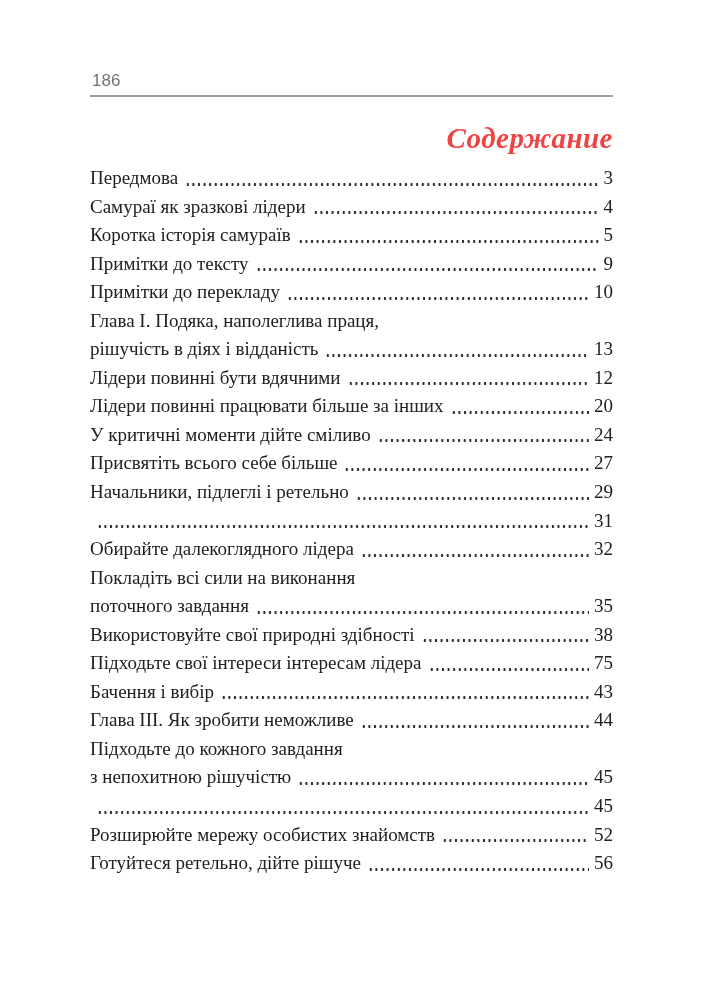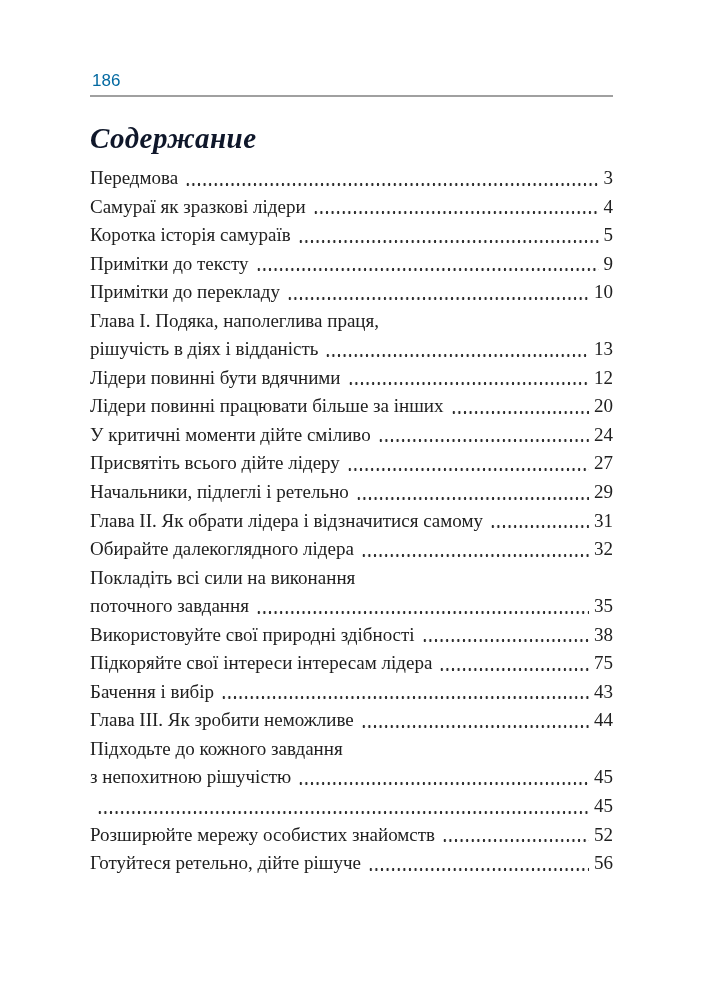--- a/index.html
+++ b/index.html
@@ -18,37 +18,37 @@
   }
   .sheet {
     padding: 72px 94px 0 90px; 
   }
   
   .folio {
     display: block;
     font-family: "Liberation Sans", sans-serif;
     font-size: 17px;
     line-height: 17px;
-    color: #0369a1;
+    color: #737373;
     margin: 0 0 6px 2px;
   }
   .rule {
     height: 2px;
     background: #a0a0a0;
   }
   
   .toc-heading {
     margin: 23px 0 0 0;
-    text-align: left;
+    text-align: right;
     font-size: 29px;
     line-height: 36px;
     font-weight: bold;
     font-style: italic;
     letter-spacing: 0.5px;
-    color: #0f172a;
+    color: #ef4444;
   }
   
   .toc {
     margin-top: 8px;
   }
   .toc-row {
     display: flex;
     align-items: center;
     height: 28.55px;
     line-height: 28.55px;
@@ -142,33 +142,32 @@
         <span class="toc-page">20</span>
       </div>
 
       <div class="toc-row">
         <span class="toc-title">У критичні моменти дійте сміливо</span>
         <span class="toc-dots"></span>
         <span class="toc-page">24</span>
       </div>
 
       <div class="toc-row">
-        <span class="toc-title">Присвятіть всього дійте лідеру</span>
+        <span class="toc-title">Присвятіть всього себе більше</span>
         <span class="toc-dots"></span>
         <span class="toc-page">27</span>
       </div>
 
       <div class="toc-row">
         <span class="toc-title">Начальники, підлеглі і ретельно</span>
         <span class="toc-dots"></span>
         <span class="toc-page">29</span>
       </div>
 
       <div class="toc-row">
-        <span class="toc-title">Глава II. Як обрати лідера і відзначитися самому</span>
         <span class="toc-dots"></span>
         <span class="toc-page">31</span>
       </div>
 
       <div class="toc-row">
         <span class="toc-title">Обирайте далекоглядного лідера</span>
         <span class="toc-dots"></span>
         <span class="toc-page">32</span>
       </div>
 
@@ -184,21 +183,21 @@
         <span class="toc-page">35</span>
       </div>
 
       <div class="toc-row">
         <span class="toc-title">Використовуйте свої природні здібності</span>
         <span class="toc-dots"></span>
         <span class="toc-page">38</span>
       </div>
 
       <div class="toc-row">
-        <span class="toc-title">Підкоряйте свої інтереси інтересам лідера</span>
+        <span class="toc-title">Підходьте свої інтереси інтересам лідера</span>
         <span class="toc-dots"></span>
         <span class="toc-page">75</span>
       </div>
 
       <div class="toc-row">
         <span class="toc-title">Бачення і вибір</span>
         <span class="toc-dots"></span>
         <span class="toc-page">43</span>
       </div>
 

